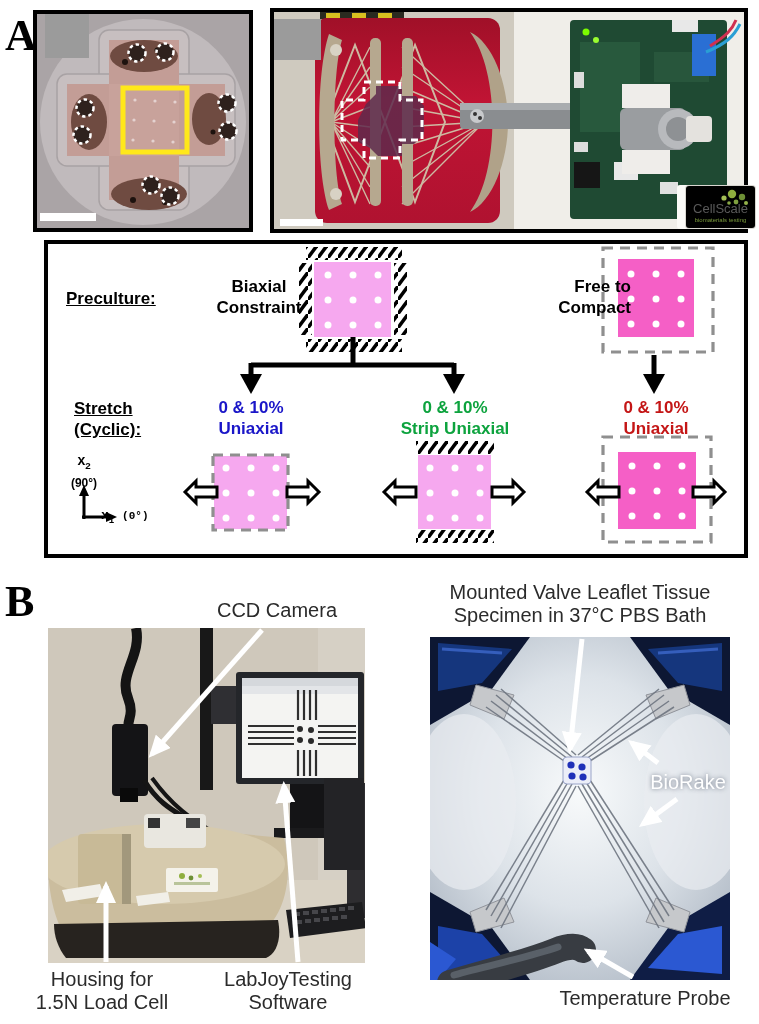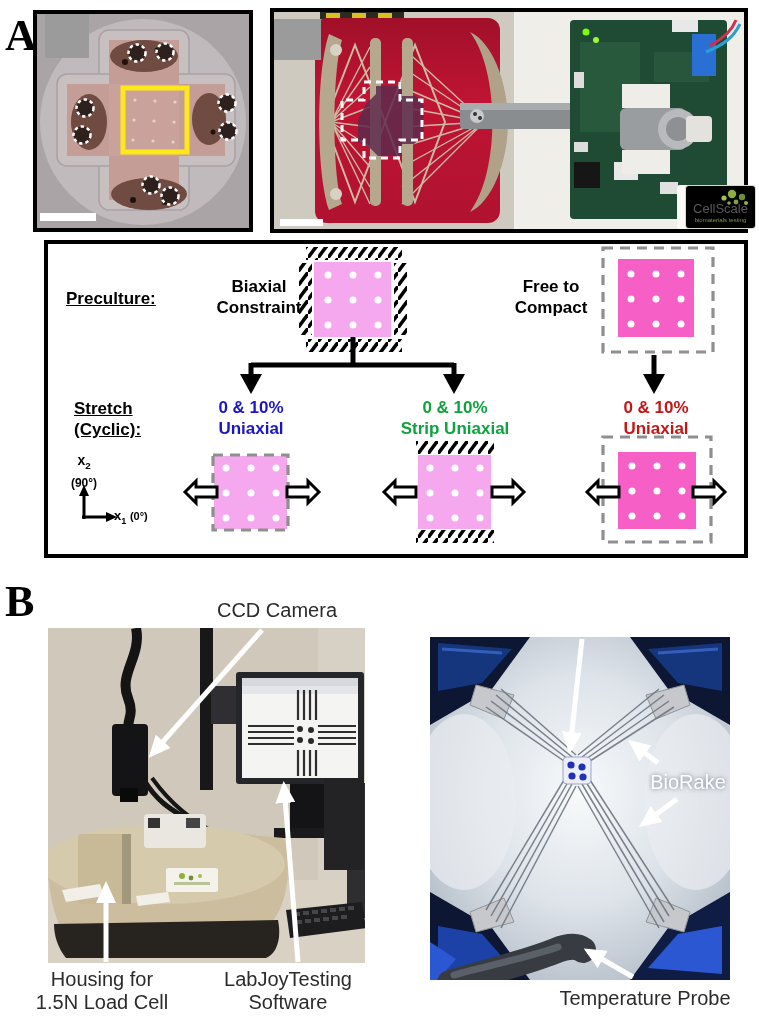--- a/index.html
+++ b/index.html
@@ -247,21 +247,21 @@
         <use href="#arrR" transform="translate(555,248) scale(-1,1)"></use>
         <use href="#arrR" transform="translate(661,248)"></use>
       </g>
     </svg>
 
     <div class="schem-text ul" style="left:18px;top:44px;">Preculture:</div>
     <div class="schem-text" style="left:131px;top:32px;width:160px;">
       <div>Biaxial</div>
         <div>Constraint</div>
     </div>
-    <div class="schem-text" style="left:423px;top:32px;width:160px;">
+    <div class="schem-text" style="left:423px;top:32px;width:160px;text-align:right;">
       <div>Free to</div>
         <div>Compact</div>
     </div>
     <div class="schem-text" style="left:26px;top:154px;text-align:left;">
       <div class="ul">Stretch</div>
       <div class="ul">(Cyclic):</div>
     </div>
     <div class="schem-text blue" style="left:123px;top:153px;width:160px;">
       <div>0 &amp; 10%</div>
         <div>Uniaxial</div>
@@ -271,30 +271,34 @@
         <div>Strip Uniaxial</div>
     </div>
     <div class="schem-text red" style="left:528px;top:153px;width:160px;">
       <div>0 &amp; 10%</div>
         <div>Uniaxial</div>
     </div>
     <div class="axis-lab" style="left:18px;top:208px;width:36px;font-size:14px;">
       <span>x</span><sub>2</sub>
     </div>
     <div class="axis-lab" style="left:10px;top:232px;width:52px;font-size:12px;">(90°)</div>
-    <div class="axis-lab" style="left:66px;top:264px;font-size:13px;white-space:nowrap;">
+    <div class="axis-lab" style="left:53px;top:264px;font-size:13px;white-space:nowrap;font-family:Liberation Mono, monospace;">
       <span>x</span><sub>1</sub>
       <span style="font-size:11px;">(0°)</span>
     </div>
   </div>
 
   <div class="abs panel-letter" style="left:5px;top:580px;">B</div>
 
   <div class="b-label" style="left:197px;top:599px;width:160px;">CCD Camera</div>
 
+  <div class="b-label" style="left:430px;top:581px;width:300px;">
+    <div>Mounted Valve Leaflet Tissue</div>
+      <div>Specimen in 37°C PBS Bath</div>
+  </div>
 
   <div class="abs" style="left:48px;top:628px;width:317px;height:335px;">
     <svg width="317" height="335" viewBox="0 0 317 335">
       <defs>
         <marker id="wh-a" markerWidth="4.4" markerHeight="4" refX="3.4" refY="2" orient="auto" markerUnits="strokeWidth">
           <path d="M0,0 L4.4,2 L0,4 Z" fill="#fff"></path>
         </marker>
       </defs>
       <rect x="0" y="0" width="317" height="335" fill="#cfc8bb"></rect>
       <rect x="270" y="0" width="47" height="335" fill="#d6d0c5"></rect>

